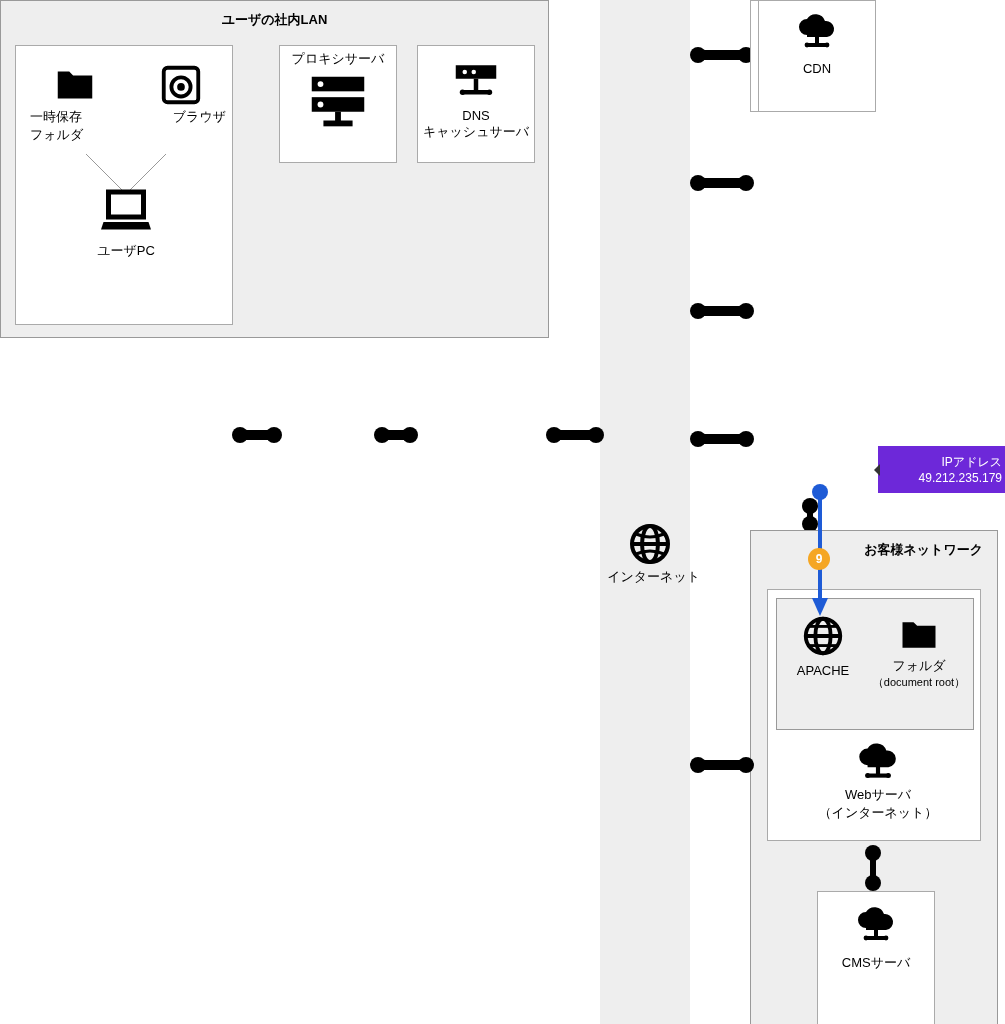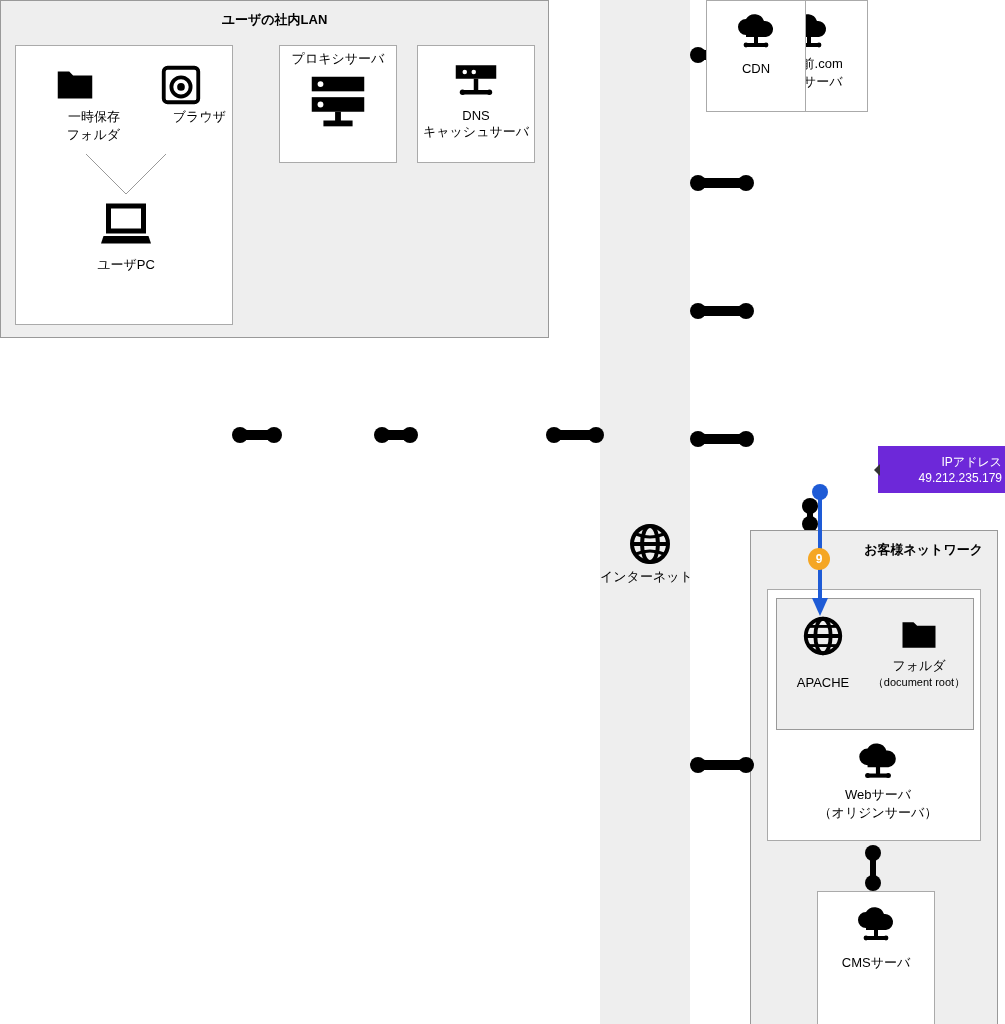--- a/index.html
+++ b/index.html
@@ -22,42 +22,42 @@
 
 <div class="stage">
 
   <div class="vline" style="left:600px;top:0;height:1024px"></div>
 
   <div class="box" style="left:0;top:298;width:547px;height:336px">
     <div class="title" style="padding:10px 8px">ユーザの社内LAN</div>
 
     <div class="node" style="left:14px;top:44px;width:218px;height:280px">
 
-      <div style="position:absolute;left:14px;top:16px;width:90px;text-align:right">
+      <div style="position:absolute;left:14px;top:16px;width:90px;text-align:left">
         <svg class="icon" width="56" height="46" viewBox="0 0 24 24">
             <path d="M3 5h6l2 2h10v12H3z" fill="#000"></path>
           </svg>
         <div>一時保存</div>
         <div>フォルダ</div>
       </div>
 
       <div style="position:absolute;left:120px;top:16px;width:90px;text-align:right">
         <svg class="icon" width="48" height="46" viewBox="0 0 24 24">
             <rect x="3" y="3" width="18" height="18" rx="2" fill="none" stroke="#000" stroke-width="2"></rect>
             <circle cx="12" cy="13" r="5" fill="none" stroke="#000" stroke-width="2"></circle>
             <circle cx="12" cy="13" r="2" fill="#000"></circle>
           </svg>
         <div>ブラウザ</div>
       </div>
 
       <svg style="position:absolute;left:70px;top:108px" width="80" height="40">
           <polyline points="0,0 40,40 80,0" fill="none" stroke="#999" stroke-width="1"></polyline>
         </svg>
 
-      <div style="position:absolute;left:50px;top:150px;width:120px;text-align:center">
+      <div style="position:absolute;left:50px;top:136px;width:120px;text-align:center">
         <svg class="icon" width="70" height="60" viewBox="0 0 24 24">
             <rect x="5" y="4" width="14" height="10" fill="none" stroke="#000" stroke-width="2"></rect>
             <path d="M3 16h18l1 3H2z" fill="#000"></path>
           </svg>
         <div>ユーザPC</div>
       </div>
     </div>
 
     <div class="node" style="left:416px;top:44px;width:118px;height:118px">
       <svg class="icon" style="margin-top:8px" width="60" height="54" viewBox="0 0 24 24">
@@ -89,21 +89,21 @@
   <div class="connector" style="left:236px;top:430px;width:38px"></div>
   <div class="conn-dot" style="left:232px;top:427px"></div>
     <div class="conn-dot" style="left:266px;top:427px"></div>
   <div class="connector" style="left:378px;top:430px;width:32px"></div>
   <div class="conn-dot" style="left:374px;top:427px"></div>
     <div class="conn-dot" style="left:402px;top:427px"></div>
   <div class="connector" style="left:550px;top:430px;width:46px"></div>
   <div class="conn-dot" style="left:546px;top:427px"></div>
     <div class="conn-dot" style="left:588px;top:427px"></div>
 
-  <div style="position:absolute;left:600px;top:520px;width:100px;text-align:left">
+  <div style="position:absolute;left:600px;top:520px;width:100px;text-align:right">
     <svg class="icon" width="48" height="48" viewBox="0 0 24 24">
         <circle cx="12" cy="12" r="9" fill="none" stroke="#000" stroke-width="2"></circle>
         <ellipse cx="12" cy="12" rx="4" ry="9" fill="none" stroke="#000" stroke-width="2"></ellipse>
         <line x1="3" y1="12" x2="21" y2="12" stroke="#000" stroke-width="2"></line>
         <path d="M5 7q7 3 14 0M5 17q7 -3 14 0" fill="none" stroke="#000" stroke-width="1.5"></path>
       </svg>
     <div>インターネット</div>
   </div>
 
   <div class="node" style="left:750px;top:0;width:118px;height:112px">
@@ -144,21 +144,21 @@
         <circle cx="7" cy="19" r="1.2" fill="#000"></circle>
         <circle cx="17" cy="19" r="1.2" fill="#000"></circle>
       </svg>
     <div>お名前.com</div>
     <div>DNSサーバ</div>
   </div>
   <div class="connector" style="left:694px;top:306px;width:52px"></div>
   <div class="conn-dot" style="left:690px;top:303px"></div>
     <div class="conn-dot" style="left:738px;top:303px"></div>
 
-  <div class="node" style="left:706px;top:384;width:100px;height:112px">
+  <div class="node" style="left:758px;top:384;width:118px;height:112px">
     <svg class="icon" style="margin-top:6px" width="56" height="48" viewBox="0 0 24 24">
         <path d="M7 14a4 4 0 010-8 5 5 0 019 1 4 4 0 011 8H7z" fill="#000"></path>
         <line x1="12" y1="14" x2="12" y2="19" stroke="#000" stroke-width="2"></line>
         <line x1="7" y1="19" x2="17" y2="19" stroke="#000" stroke-width="2"></line>
         <circle cx="7" cy="19" r="1.2" fill="#000"></circle>
         <circle cx="17" cy="19" r="1.2" fill="#000"></circle>
       </svg>
     <div style="margin-top:6px">CDN</div>
   </div>
   <div class="connector" style="left:694px;top:434px;width:52px"></div>
@@ -182,42 +182,42 @@
       <div class="node-inner" style="left:8px;top:8px;width:198px;height:132px">
 
         <div style="position:absolute;left:6px;top:14px;width:80px;text-align:center">
           <svg class="icon" width="46" height="46" viewBox="0 0 24 24">
               <circle cx="12" cy="12" r="9" fill="none" stroke="#000" stroke-width="2"></circle>
               <ellipse cx="12" cy="12" rx="4" ry="9" fill="none" stroke="#000" stroke-width="2"></ellipse>
               <line x1="3" y1="12" x2="21" y2="12" stroke="#000" stroke-width="2"></line>
               <line x1="4" y1="7" x2="20" y2="7" stroke="#000" stroke-width="1.5"></line>
               <line x1="4" y1="17" x2="20" y2="17" stroke="#000" stroke-width="1.5"></line>
             </svg>
-          <div style="margin-top:16px">APACHE</div>
+          <div style="margin-top:4px">APACHE</div>
         </div>
 
         <div style="position:absolute;left:90px;top:14px;width:104px;text-align:center">
           <svg class="icon" width="50" height="44" viewBox="0 0 24 24">
               <path d="M3 5h6l2 2h10v12H3z" fill="#000"></path>
             </svg>
           <div>フォルダ</div>
           <div style="font-size:11px">（document root）</div>
         </div>
       </div>
 
       <div style="position:absolute;left:50px;top:146px;width:120px;text-align:center">
         <svg class="icon" width="60" height="50" viewBox="0 0 24 24">
             <path d="M7 14a4 4 0 010-8 5 5 0 019 1 4 4 0 011 8H7z" fill="#000"></path>
             <line x1="12" y1="14" x2="12" y2="19" stroke="#000" stroke-width="2"></line>
             <line x1="7" y1="19" x2="17" y2="19" stroke="#000" stroke-width="2"></line>
             <circle cx="7" cy="19" r="1.2" fill="#000"></circle>
             <circle cx="17" cy="19" r="1.2" fill="#000"></circle>
           </svg>
         <div>Webサーバ</div>
-        <div>（オリジンサーバ）</div>
+        <div>（インターネット）</div>
       </div>
     </div>
 
     <div class="conn-dot" style="left:114px;top:314px"></div>
     <div class="conn-dot" style="left:114px;top:344px"></div>
     <div style="position:absolute;left:119px;top:316px;width:6px;height:38px;background:#000;border-radius:3px"></div>
 
     <div class="node" style="left:66px;top:360px;width:118px;height:136px">
       <svg class="icon" style="margin-top:8px" width="56" height="48" viewBox="0 0 24 24">
           <path d="M7 14a4 4 0 010-8 5 5 0 019 1 4 4 0 011 8H7z" fill="#000"></path>

